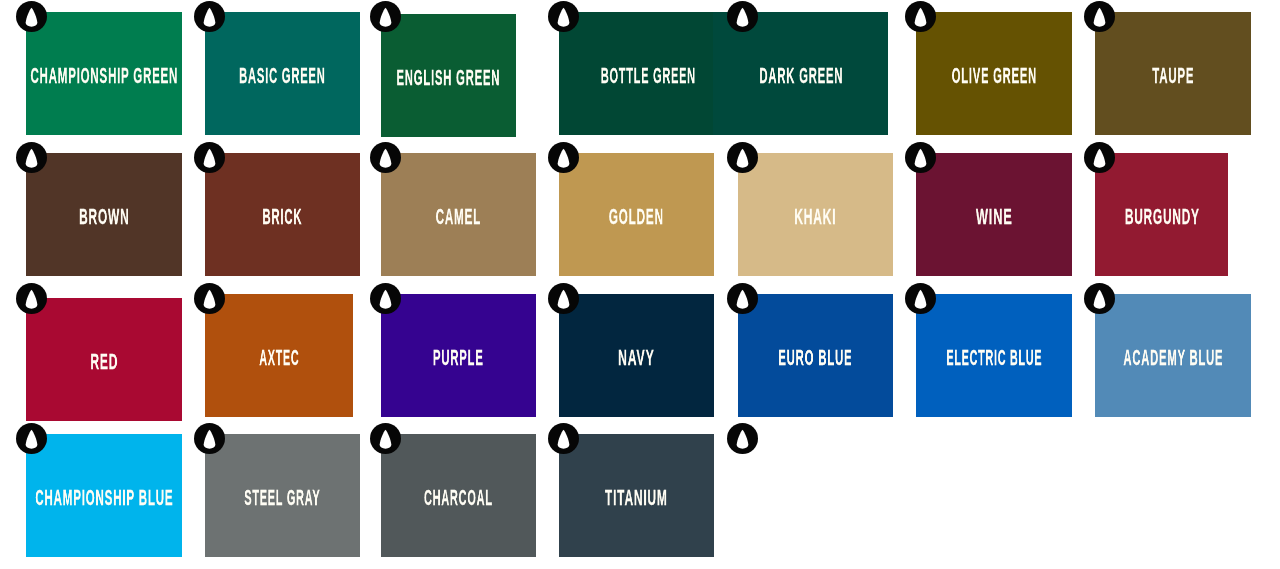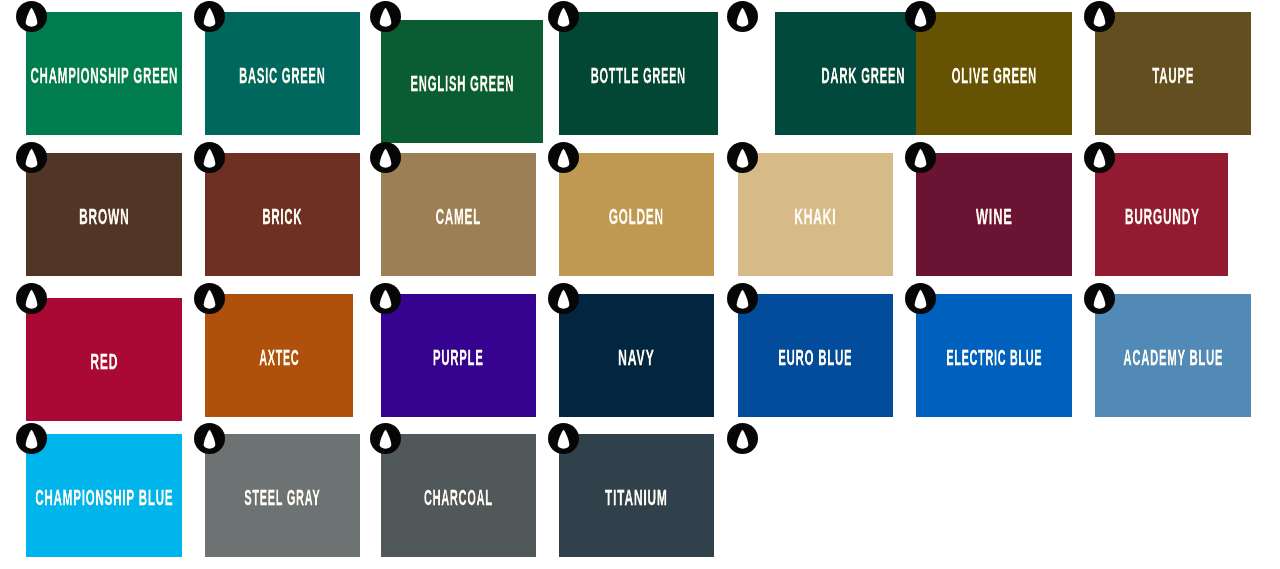--- a/index.html
+++ b/index.html
@@ -74,41 +74,41 @@
   <div class="swatch" style="left:204.6px;top:12.3px;width:155.4px;height:122.6px">
     <div class="swatch-color" style="background: rgb(0, 103, 94);"></div>
     <div class="swatch-label" style="top: 52.05px; color: rgb(255, 253, 244); transform: translateX(calc(-50% + 0.315px)) scaleX(0.4929);">BASIC GREEN</div>
   </div>
   <div class="drop-badge" style="left:193.75px;top:0.8px">
     <svg viewBox="0 0 32 32" width="31.0" height="31.0">
       <circle class="badge-disc" cx="16" cy="16" r="16" fill="#060606"></circle>
       <path class="badge-drop" d="M16 6.92 C13.79 9.42 10.5 16.86 9.96 22.5 A6.04 4.03 0 0 0 22.04 22.5 C21.5 16.86 18.21 9.42 16 6.92 Z" fill="#ffffff"></path>
     </svg>
   </div>
-  <div class="swatch" style="left:380.6px;top:20px;width:162px;height:122.6px">
+  <div class="swatch" style="left:380.6px;top:14px;width:135px;height:122.6px">
     <div class="swatch-color" style="background: rgb(10, 93, 51);"></div>
     <div class="swatch-label" style="top: 52.05px; color: rgb(255, 253, 244); transform: translateX(calc(-50% + 0.314px)) scaleX(0.4961);">ENGLISH GREEN</div>
   </div>
   <div class="drop-badge" style="left:369.75px;top:0.8px">
     <svg viewBox="0 0 32 32" width="31.0" height="31.0">
       <circle class="badge-disc" cx="16" cy="16" r="16" fill="#060606"></circle>
       <path class="badge-drop" d="M16 6.92 C13.79 9.42 10.5 16.86 9.96 22.5 A6.04 4.03 0 0 0 22.04 22.5 C21.5 16.86 18.21 9.42 16 6.92 Z" fill="#ffffff"></path>
     </svg>
   </div>
-  <div class="swatch" style="left:558.7px;top:12.3px;width:159px;height:122.6px">
+  <div class="swatch" style="left:558.7px;top:12.3px;width:178px;height:122.6px">
     <div class="swatch-color" style="background: rgb(1, 71, 52);"></div>
     <div class="swatch-label" style="top: 52.05px; color: rgb(255, 253, 244); transform: translateX(calc(-50% + 0.319px)) scaleX(0.4814);">BOTTLE GREEN</div>
   </div>
   <div class="drop-badge" style="left:547.85px;top:0.8px">
     <svg viewBox="0 0 32 32" width="31.0" height="31.0">
       <circle class="badge-disc" cx="16" cy="16" r="16" fill="#060606"></circle>
       <path class="badge-drop" d="M16 6.92 C13.79 9.42 10.5 16.86 9.96 22.5 A6.04 4.03 0 0 0 22.04 22.5 C21.5 16.86 18.21 9.42 16 6.92 Z" fill="#ffffff"></path>
     </svg>
   </div>
-  <div class="swatch" style="left:775px;top:12.3px;width:175px;height:122.6px">
+  <div class="swatch" style="left:713px;top:12.3px;width:175px;height:122.6px">
     <div class="swatch-color" style="background: rgb(0, 73, 60);"></div>
     <div class="swatch-label" style="top: 52.05px; color: rgb(255, 253, 244); transform: translateX(calc(-50% + 0.314px)) scaleX(0.4968);">DARK GREEN</div>
   </div>
   <div class="drop-badge" style="left:726.75px;top:0.8px">
     <svg viewBox="0 0 32 32" width="31.0" height="31.0">
       <circle class="badge-disc" cx="16" cy="16" r="16" fill="#060606"></circle>
       <path class="badge-drop" d="M16 6.92 C13.79 9.42 10.5 16.86 9.96 22.5 A6.04 4.03 0 0 0 22.04 22.5 C21.5 16.86 18.21 9.42 16 6.92 Z" fill="#ffffff"></path>
     </svg>
   </div>
   <div class="swatch" style="left:916.3px;top:12.3px;width:155.4px;height:122.6px">

